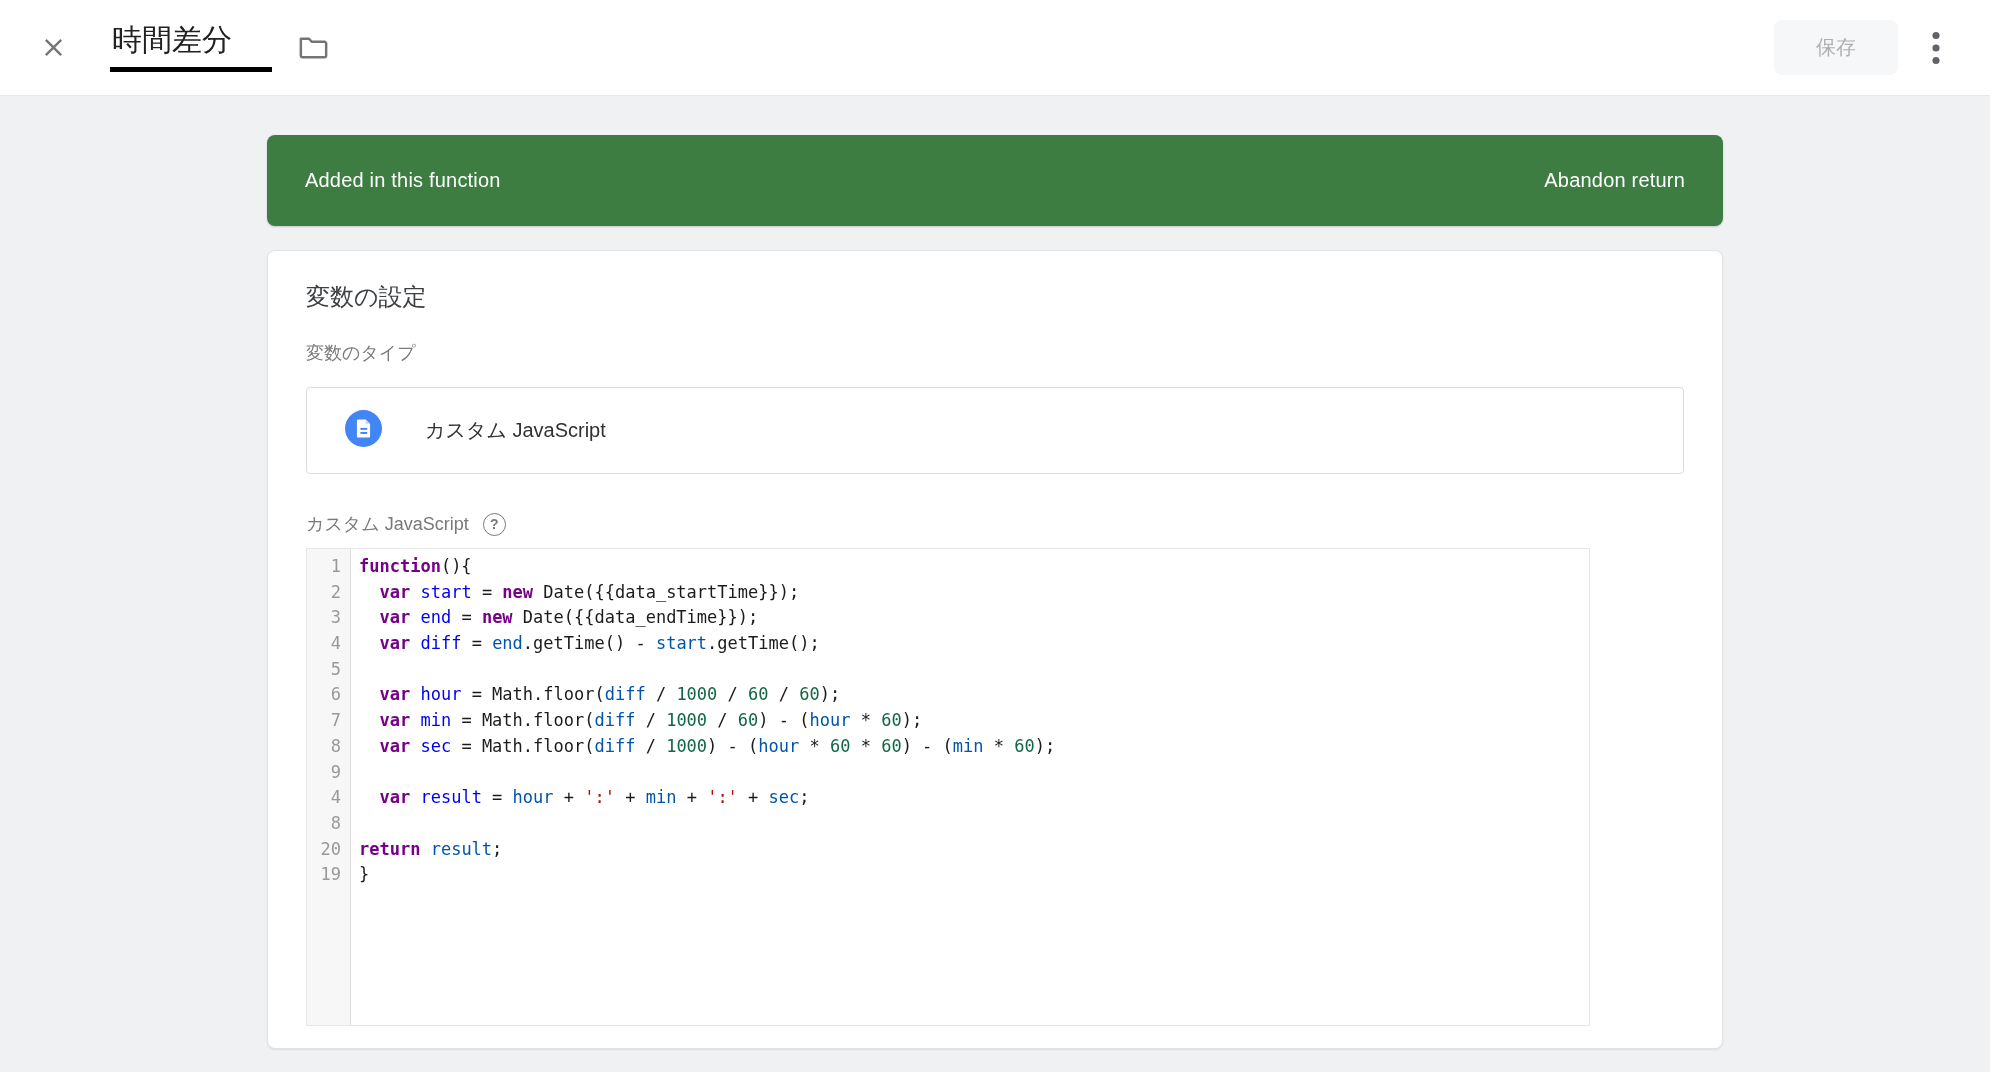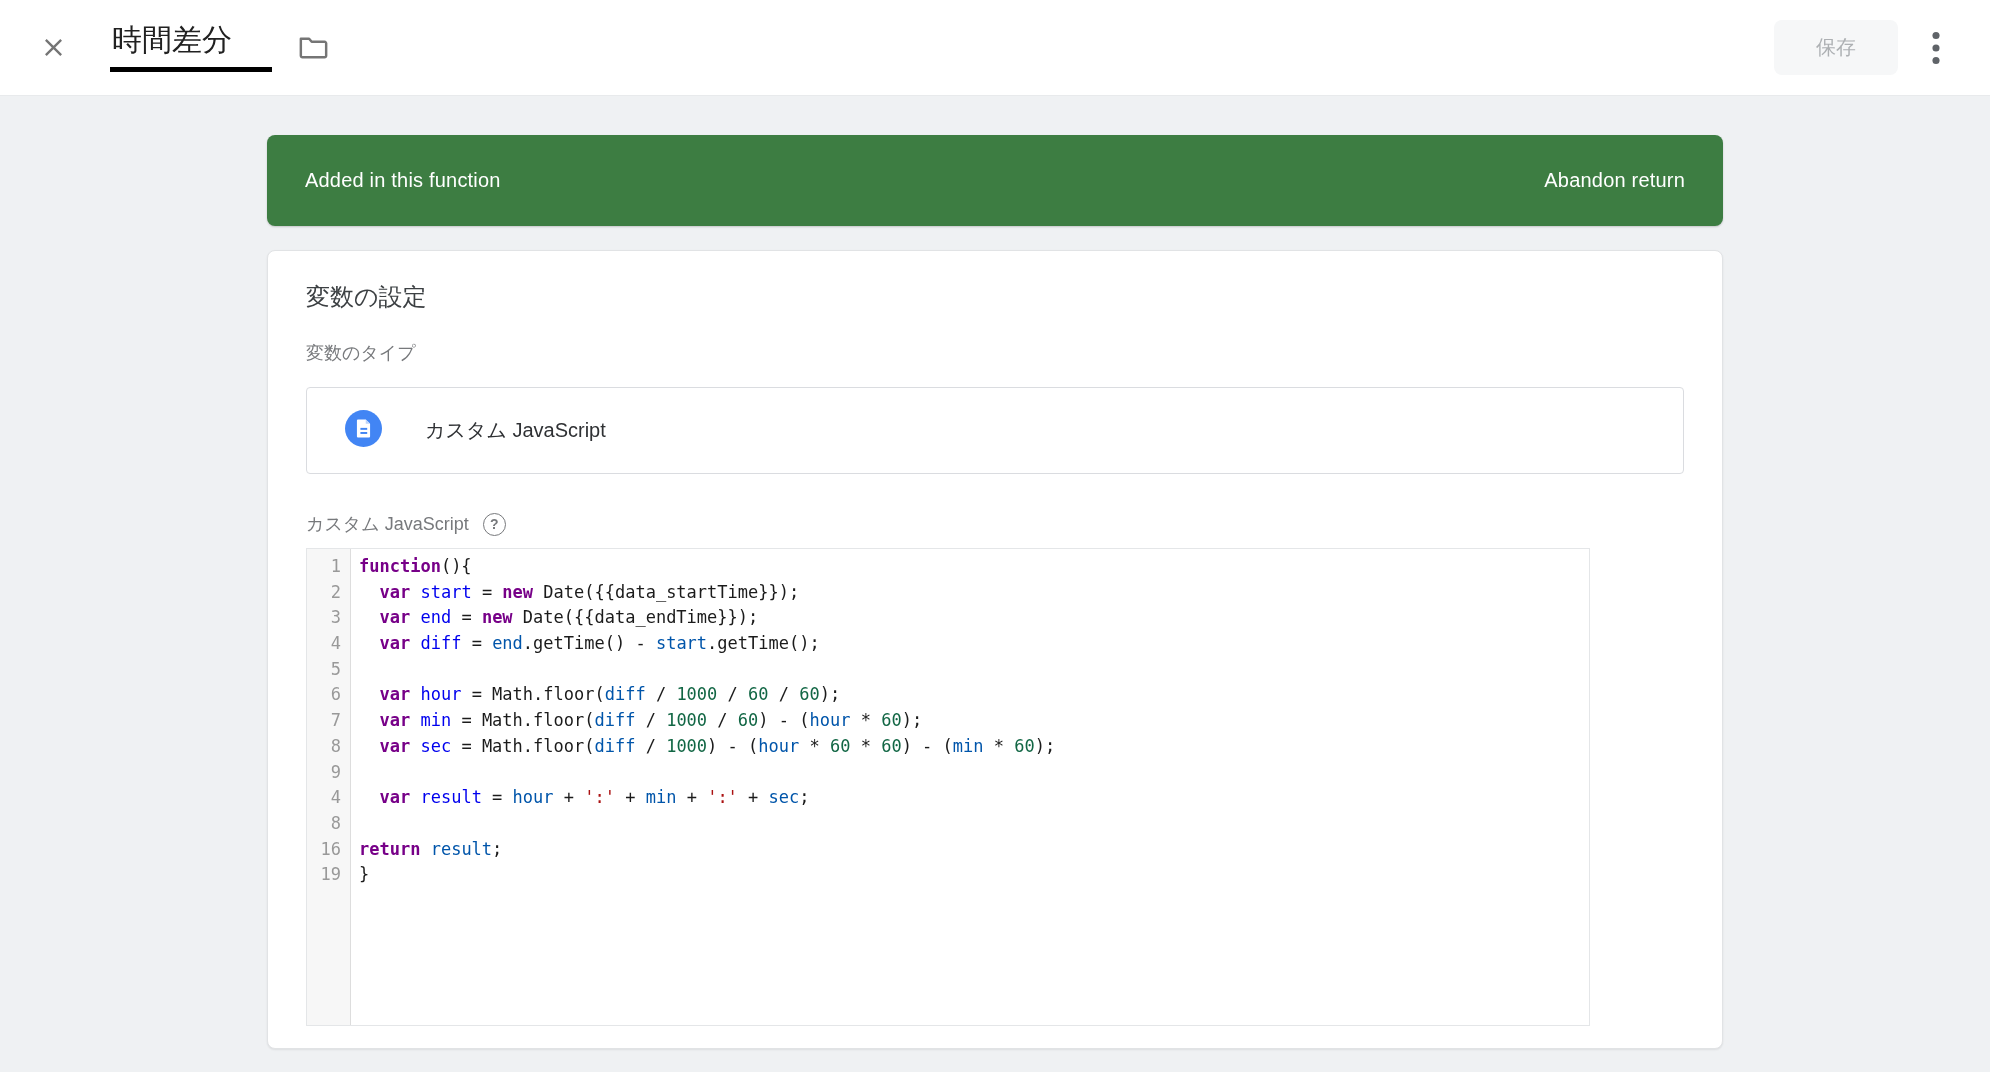--- a/index.html
+++ b/index.html
@@ -139,21 +139,21 @@
             <div class="ln">2</div>
             <div class="ln">3</div>
             <div class="ln">4</div>
             <div class="ln">5</div>
             <div class="ln">6</div>
             <div class="ln">7</div>
             <div class="ln">8</div>
             <div class="ln">9</div>
             <div class="ln">4</div>
             <div class="ln">8</div>
-            <div class="ln">16</div>
+            <div class="ln">20</div>
             <div class="ln">19</div>
           </div>
         <div class="code-area"><div class="code-line"><span style="color: rgb(119, 0, 136); font-weight: bold;">function</span><span style="color: rgb(27, 27, 27);">(){</span></div><div class="code-line"><span style="color: rgb(27, 27, 27);">  </span><span style="color: rgb(119, 0, 136); font-weight: bold;">var</span><span style="color: rgb(27, 27, 27);"> </span><span style="color: rgb(0, 0, 238);">start</span><span style="color: rgb(27, 27, 27);"> = </span><span style="color: rgb(119, 0, 136); font-weight: bold;">new</span><span style="color: rgb(27, 27, 27);"> Date({{data_startTime}});</span></div><div class="code-line"><span style="color: rgb(27, 27, 27);">  </span><span style="color: rgb(119, 0, 136); font-weight: bold;">var</span><span style="color: rgb(27, 27, 27);"> </span><span style="color: rgb(0, 0, 238);">end</span><span style="color: rgb(27, 27, 27);"> = </span><span style="color: rgb(119, 0, 136); font-weight: bold;">new</span><span style="color: rgb(27, 27, 27);"> Date({{data_endTime}});</span></div><div class="code-line"><span style="color: rgb(27, 27, 27);">  </span><span style="color: rgb(119, 0, 136); font-weight: bold;">var</span><span style="color: rgb(27, 27, 27);"> </span><span style="color: rgb(0, 0, 238);">diff</span><span style="color: rgb(27, 27, 27);"> = </span><span style="color: rgb(0, 85, 170);">end</span><span style="color: rgb(27, 27, 27);">.getTime() - </span><span style="color: rgb(0, 85, 170);">start</span><span style="color: rgb(27, 27, 27);">.getTime();</span></div><div class="code-line">&nbsp;</div><div class="code-line"><span style="color: rgb(27, 27, 27);">  </span><span style="color: rgb(119, 0, 136); font-weight: bold;">var</span><span style="color: rgb(27, 27, 27);"> </span><span style="color: rgb(0, 0, 238);">hour</span><span style="color: rgb(27, 27, 27);"> = Math.floor(</span><span style="color: rgb(0, 85, 170);">diff</span><span style="color: rgb(27, 27, 27);"> / </span><span style="color: rgb(17, 102, 68);">1000</span><span style="color: rgb(27, 27, 27);"> / </span><span style="color: rgb(17, 102, 68);">60</span><span style="color: rgb(27, 27, 27);"> / </span><span style="color: rgb(17, 102, 68);">60</span><span style="color: rgb(27, 27, 27);">);</span></div><div class="code-line"><span style="color: rgb(27, 27, 27);">  </span><span style="color: rgb(119, 0, 136); font-weight: bold;">var</span><span style="color: rgb(27, 27, 27);"> </span><span style="color: rgb(0, 0, 238);">min</span><span style="color: rgb(27, 27, 27);"> = Math.floor(</span><span style="color: rgb(0, 85, 170);">diff</span><span style="color: rgb(27, 27, 27);"> / </span><span style="color: rgb(17, 102, 68);">1000</span><span style="color: rgb(27, 27, 27);"> / </span><span style="color: rgb(17, 102, 68);">60</span><span style="color: rgb(27, 27, 27);">) - (</span><span style="color: rgb(0, 85, 170);">hour</span><span style="color: rgb(27, 27, 27);"> * </span><span style="color: rgb(17, 102, 68);">60</span><span style="color: rgb(27, 27, 27);">);</span></div><div class="code-line"><span style="color: rgb(27, 27, 27);">  </span><span style="color: rgb(119, 0, 136); font-weight: bold;">var</span><span style="color: rgb(27, 27, 27);"> </span><span style="color: rgb(0, 0, 238);">sec</span><span style="color: rgb(27, 27, 27);"> = Math.floor(</span><span style="color: rgb(0, 85, 170);">diff</span><span style="color: rgb(27, 27, 27);"> / </span><span style="color: rgb(17, 102, 68);">1000</span><span style="color: rgb(27, 27, 27);">) - (</span><span style="color: rgb(0, 85, 170);">hour</span><span style="color: rgb(27, 27, 27);"> * </span><span style="color: rgb(17, 102, 68);">60</span><span style="color: rgb(27, 27, 27);"> * </span><span style="color: rgb(17, 102, 68);">60</span><span style="color: rgb(27, 27, 27);">) - (</span><span style="color: rgb(0, 85, 170);">min</span><span style="color: rgb(27, 27, 27);"> * </span><span style="color: rgb(17, 102, 68);">60</span><span style="color: rgb(27, 27, 27);">);</span></div><div class="code-line">&nbsp;</div><div class="code-line"><span style="color: rgb(27, 27, 27);">  </span><span style="color: rgb(119, 0, 136); font-weight: bold;">var</span><span style="color: rgb(27, 27, 27);"> </span><span style="color: rgb(0, 0, 238);">result</span><span style="color: rgb(27, 27, 27);"> = </span><span style="color: rgb(0, 85, 170);">hour</span><span style="color: rgb(27, 27, 27);"> + </span><span style="color: rgb(170, 17, 17);">':'</span><span style="color: rgb(27, 27, 27);"> + </span><span style="color: rgb(0, 85, 170);">min</span><span style="color: rgb(27, 27, 27);"> + </span><span style="color: rgb(170, 17, 17);">':'</span><span style="color: rgb(27, 27, 27);"> + </span><span style="color: rgb(0, 85, 170);">sec</span><span style="color: rgb(27, 27, 27);">;</span></div><div class="code-line">&nbsp;</div><div class="code-line"><span style="color: rgb(119, 0, 136); font-weight: bold;">return</span><span style="color: rgb(27, 27, 27);"> </span><span style="color: rgb(0, 85, 170);">result</span><span style="color: rgb(27, 27, 27);">;</span></div><div class="code-line"><span style="color: rgb(27, 27, 27);">}</span></div></div>
       </div>
     </section>
 
   </main>
 </div>
 
 </body></html>

